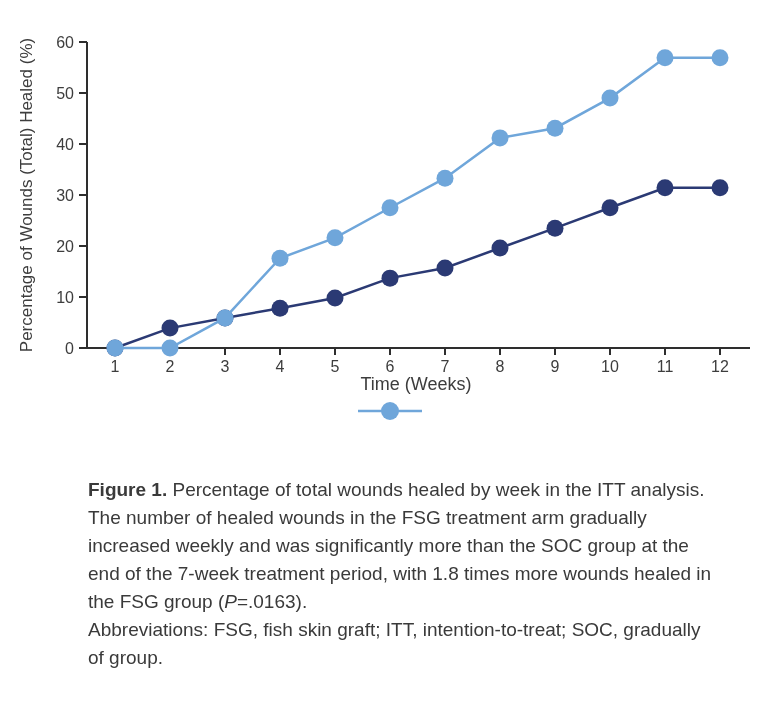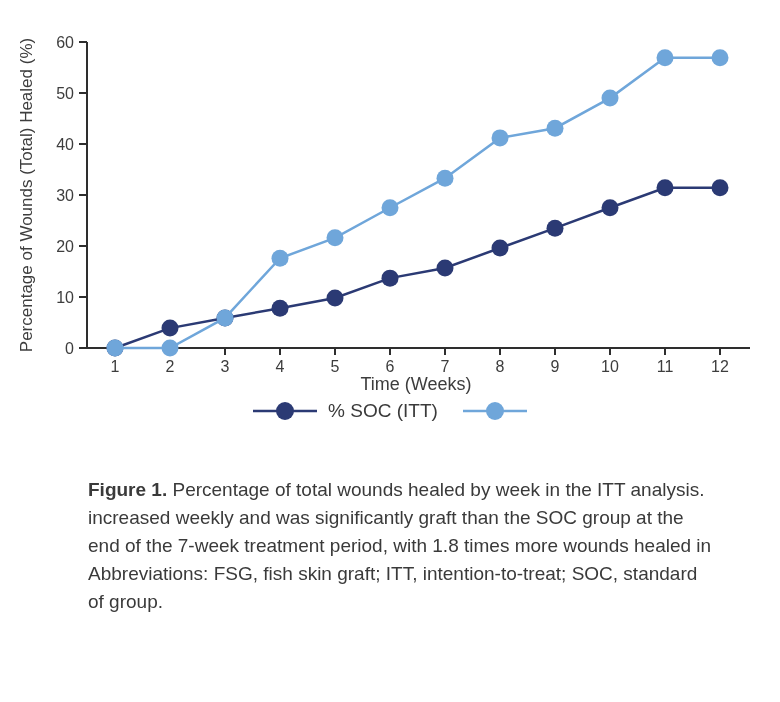--- a/index.html
+++ b/index.html
@@ -122,34 +122,29 @@
         <circle cx="610" cy="98.1" r="8.5" fill="#6fa6da"></circle>
         <circle cx="665" cy="57.81000000000006" r="8.5" fill="#6fa6da"></circle>
         <circle cx="720" cy="57.81000000000006" r="8.5" fill="#6fa6da"></circle>
       </g>
     <text class="axis-title x-title" x="416" y="390" text-anchor="middle">Time (Weeks)</text>
   </svg>
 
   <div class="legend-row">
     <div class="legend-item">
       <svg width="66" height="24">
-        <line x1="1" y1="12" x2="65" y2="12" stroke-width="2.5" stroke="#2b3a74"></line>
-        <circle cx="33" cy="12" r="9" fill="#2b3a74"></circle>
-      </svg>
-      <span class="legend-label">% SOC (ITT)</span>
-    </div>
-    <div class="legend-item">
-      <svg width="66" height="24">
         <line x1="1" y1="12" x2="65" y2="12" stroke-width="2.5" stroke="#6fa6da"></line>
         <circle cx="33" cy="12" r="9" fill="#6fa6da"></circle>
       </svg>
     </div>
   </div>
 
   <div class="caption">
     <div class="cap-line"><span class="bold">Figure 1.</span><span> Percentage of total wounds healed by week in the ITT analysis.</span></div>
-    <div class="cap-line">increased weekly and was significantly graft than the SOC group at the</div>
+    <div class="cap-line">The number of healed wounds in the FSG treatment arm gradually</div>
+    <div class="cap-line">increased weekly and was significantly more than the SOC group at the</div>
     <div class="cap-line">end of the 7-week treatment period, with 1.8 times more wounds healed in</div>
-    <div class="cap-line">Abbreviations: FSG, fish skin graft; ITT, intention-to-treat; SOC, standard</div>
+    <div class="cap-line"><span>the FSG group (</span><span class="italic">P</span><span>=.0163).</span></div>
+    <div class="cap-line">Abbreviations: FSG, fish skin graft; ITT, intention-to-treat; SOC, gradually</div>
     <div class="cap-line">of group.</div>
   </div>
 
 </div>
 
 </body></html>

